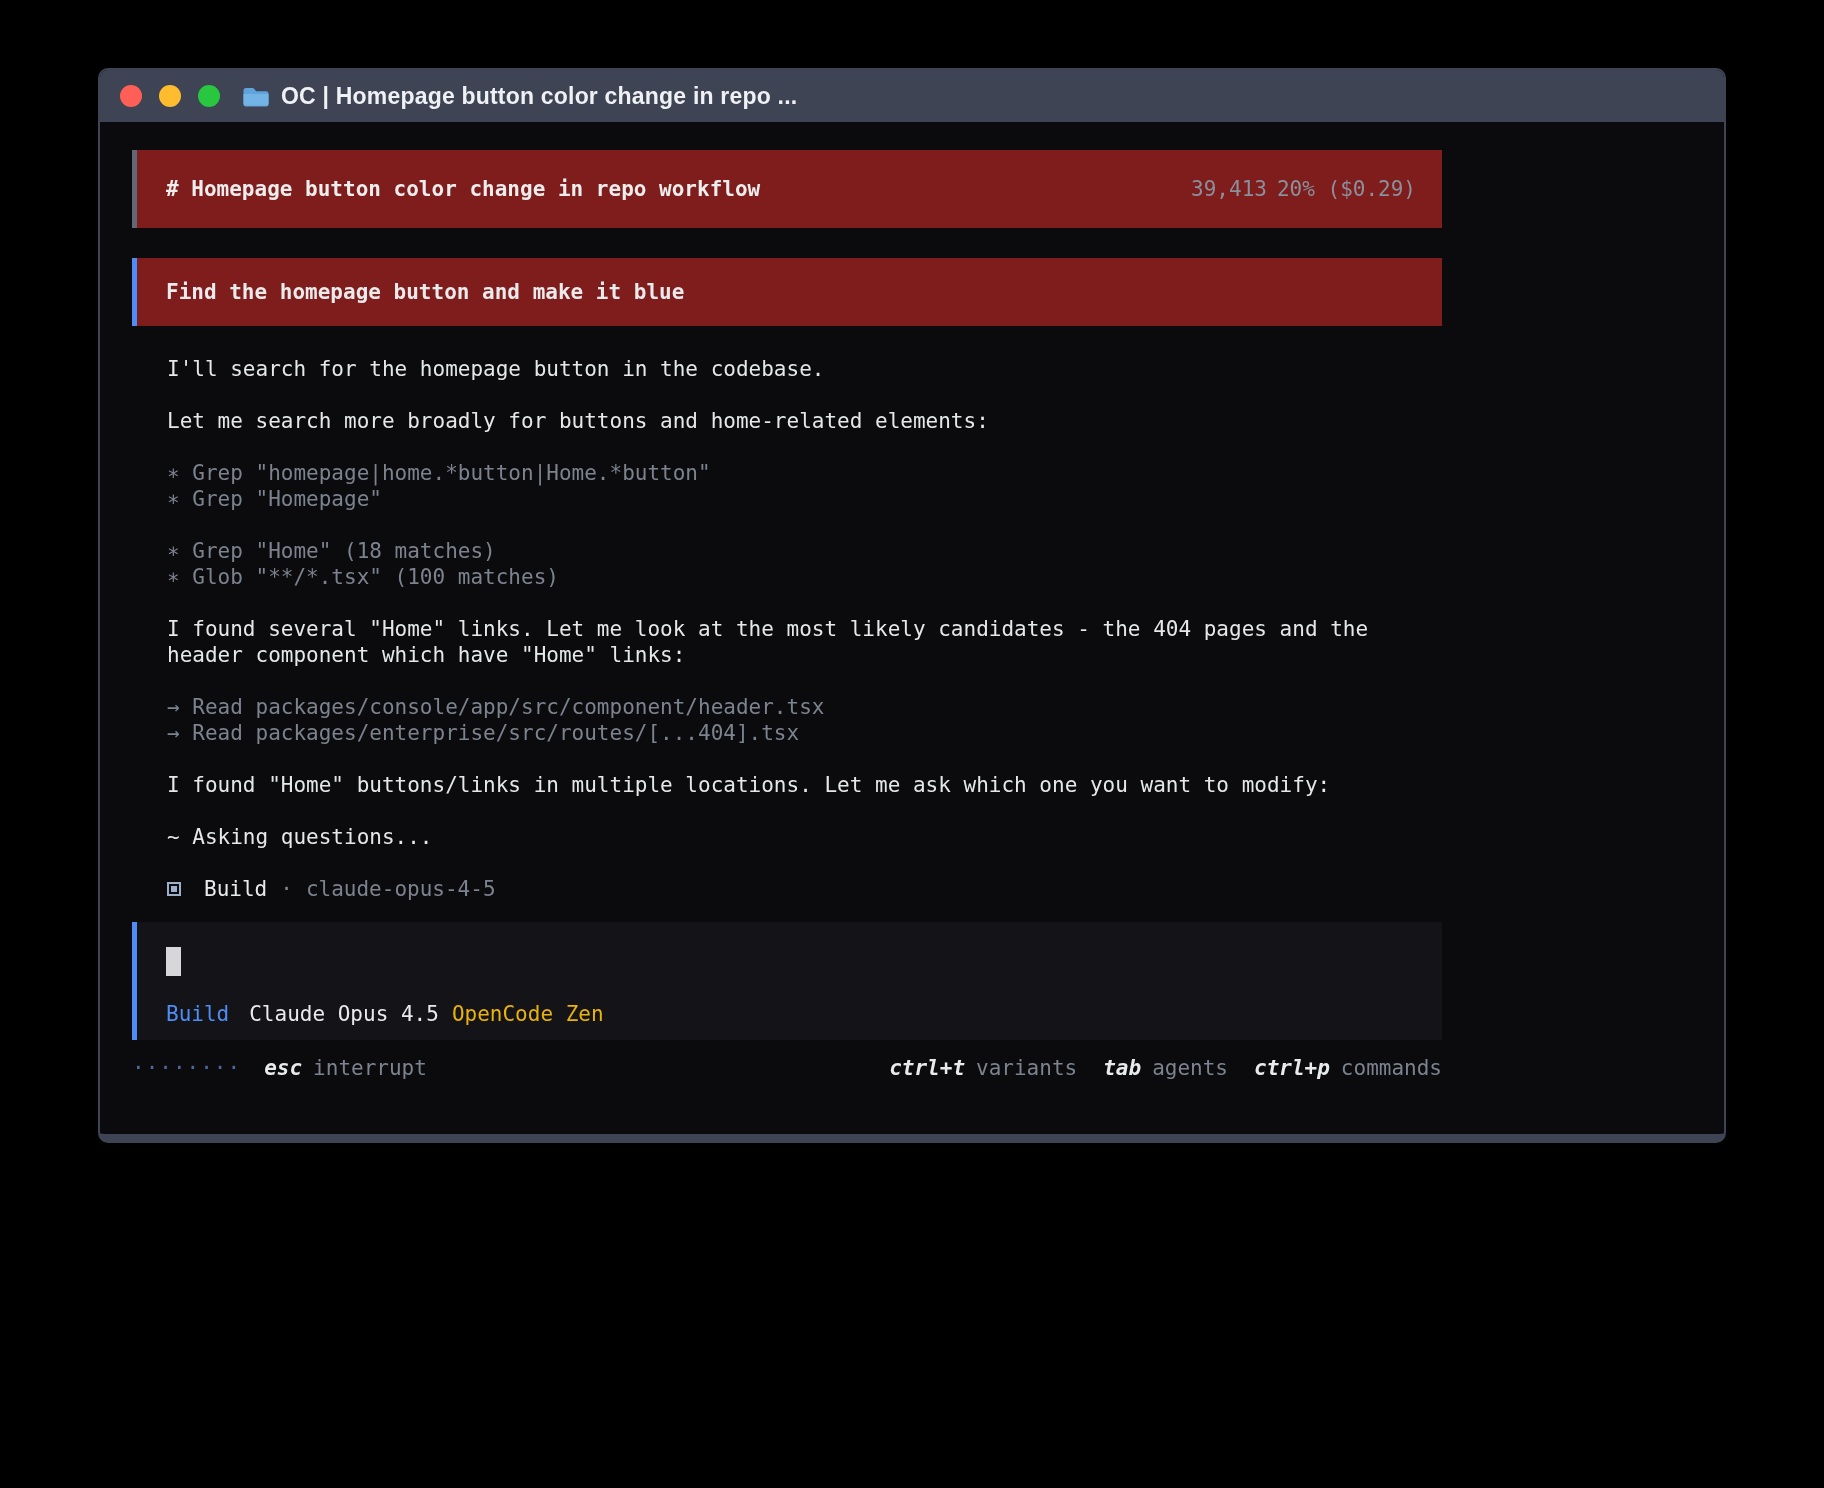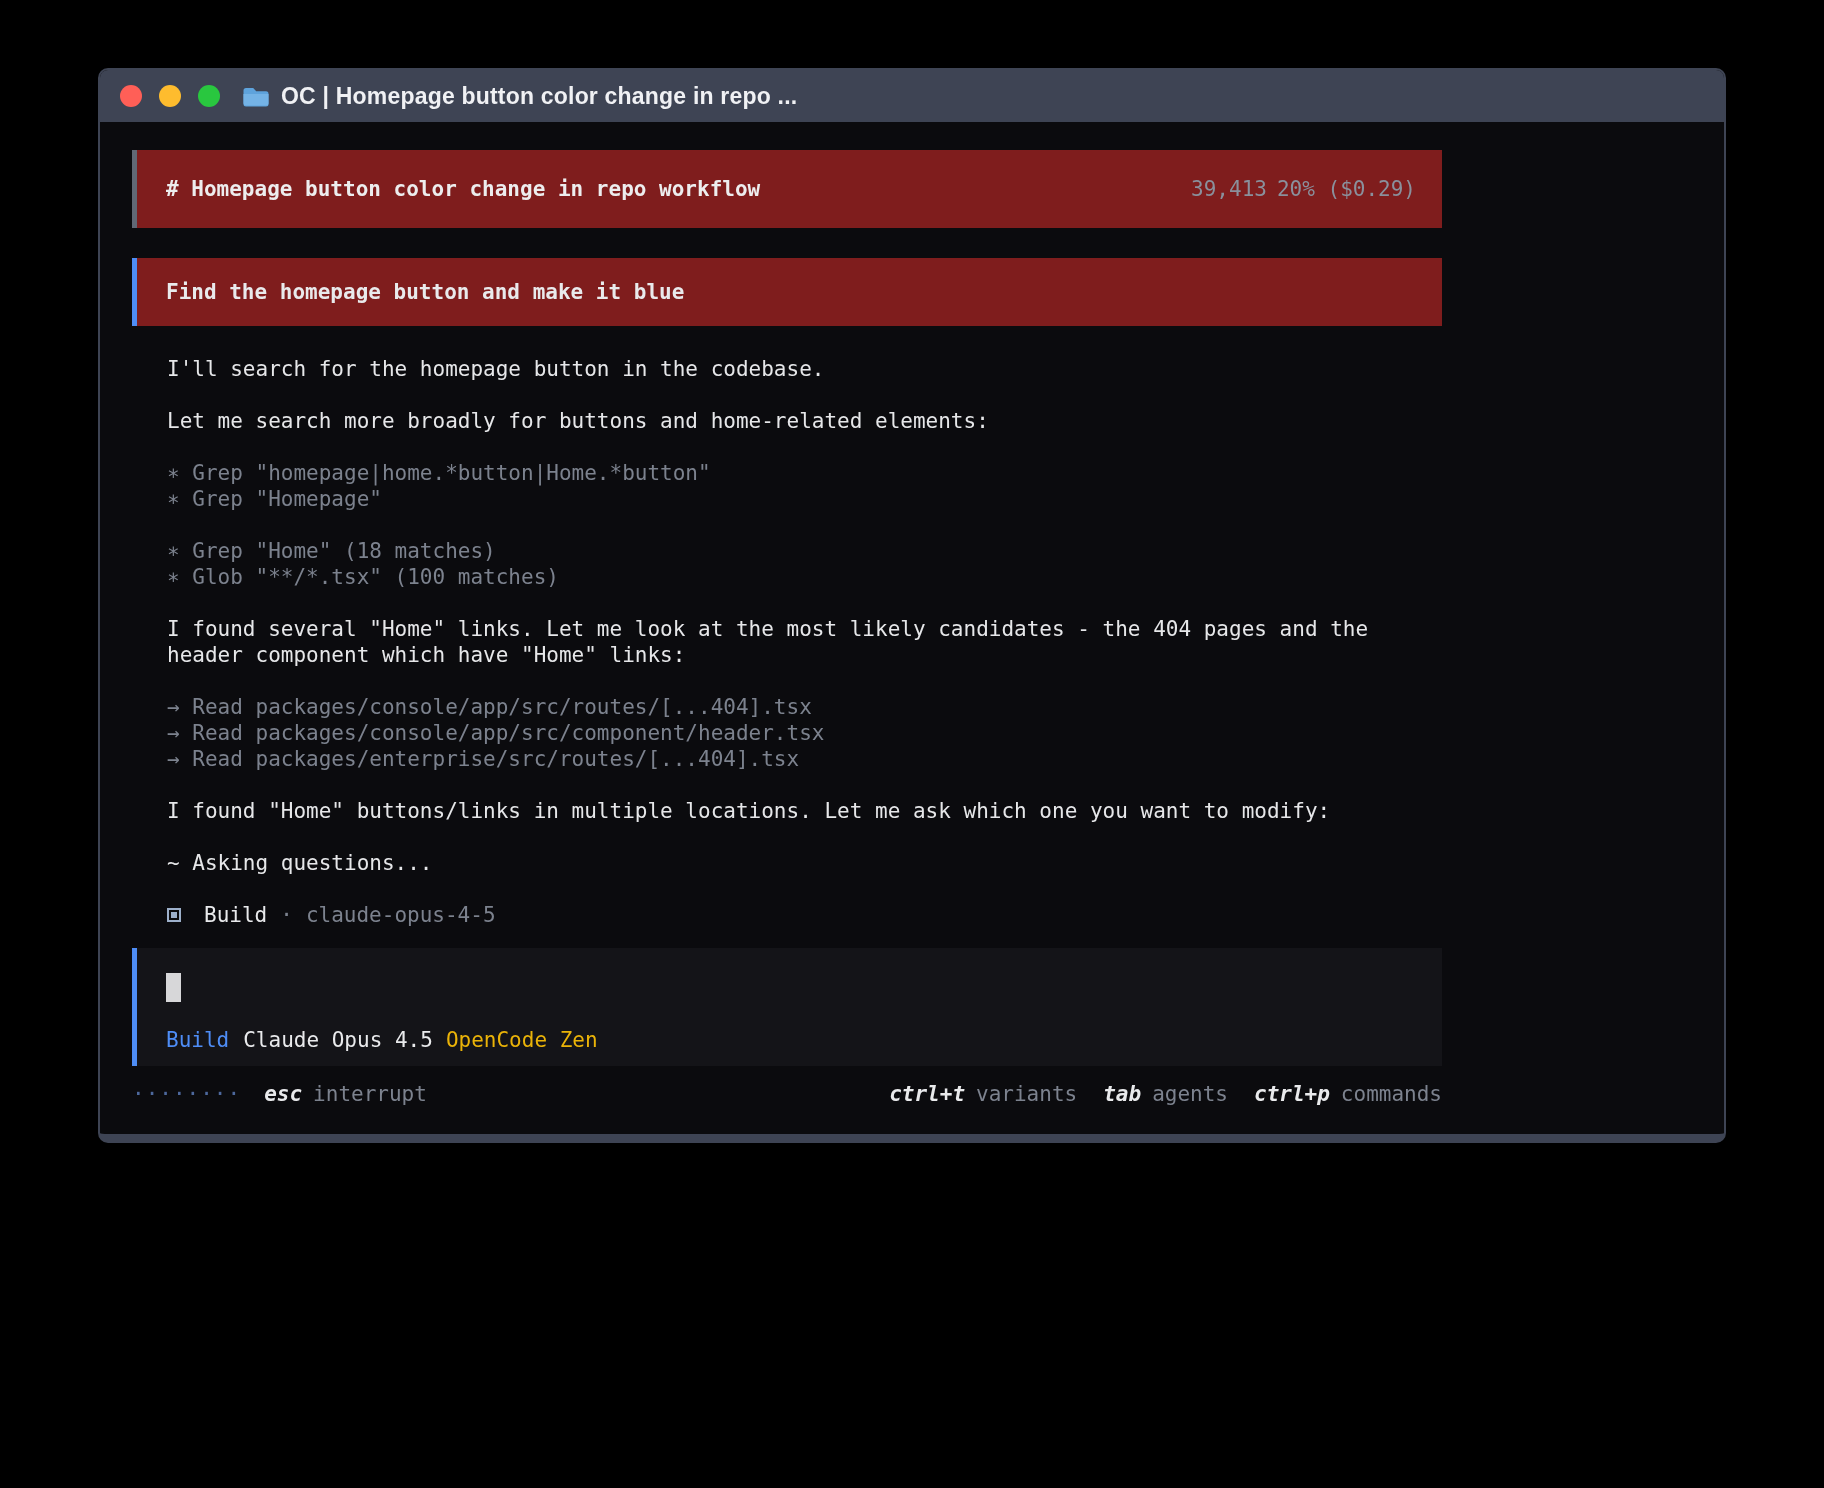--- a/index.html
+++ b/index.html
@@ -66,21 +66,21 @@
   .agent-sep { color:#7c828e; margin:0 13px; }
   .agent-model { color:#7c828e; }
 
   .input-panel {
     margin-top:20px; width:1310px; background:#141418;
     border-left:5px solid #4e8df6; padding:25px 29px 14px;
   }
   .cursor { width:15px; height:29px; background:#d7d7d9; margin-bottom:26px; }
   .input-meta { display:flex; align-items:baseline; white-space:pre; }
   .meta-agent { color:#4e8df6; }
-  .meta-model { color:#e9eaec; margin-left:14px; }
+  .meta-model { color:#e9eaec; margin-left:20px; }
   .meta-provider { color:#eab308; margin-left:13px; }
 
   .statusbar {
     width:1310px; margin-top:15px;
     display:flex; justify-content:space-between; align-items:center;
     line-height:26px;
   }
   .sb-left { display:flex; align-items:center; gap:23px; }
   .spinner { color:#4d689c; letter-spacing:1px; font-size:21px; }
   .hint { display:flex; gap:11px; white-space:nowrap; }
@@ -133,21 +133,20 @@
       </div>
 
       <div class="para">
         <div class="t-tool">∗ Grep "Home" (18 matches)</div>
         <div class="t-tool">∗ Glob "**/*.tsx" (100 matches)</div>
       </div>
 
       <div class="para t-text">I found several "Home" links. Let me look at the most likely candidates - the 404 pages and the header component which have "Home" links:</div>
 
       <div class="para">
-        <div class="t-tool">→ Read packages/console/app/src/routes/[...404].tsx</div>
         <div class="t-tool">→ Read packages/console/app/src/component/header.tsx</div>
         <div class="t-tool">→ Read packages/enterprise/src/routes/[...404].tsx</div>
       </div>
 
       <div class="para t-text">I found "Home" buttons/links in multiple locations. Let me ask which one you want to modify:</div>
 
       <div class="para t-text">~ Asking questions...</div>
 
       <div class="para agent-line">
         <span class="build-icon"></span>

